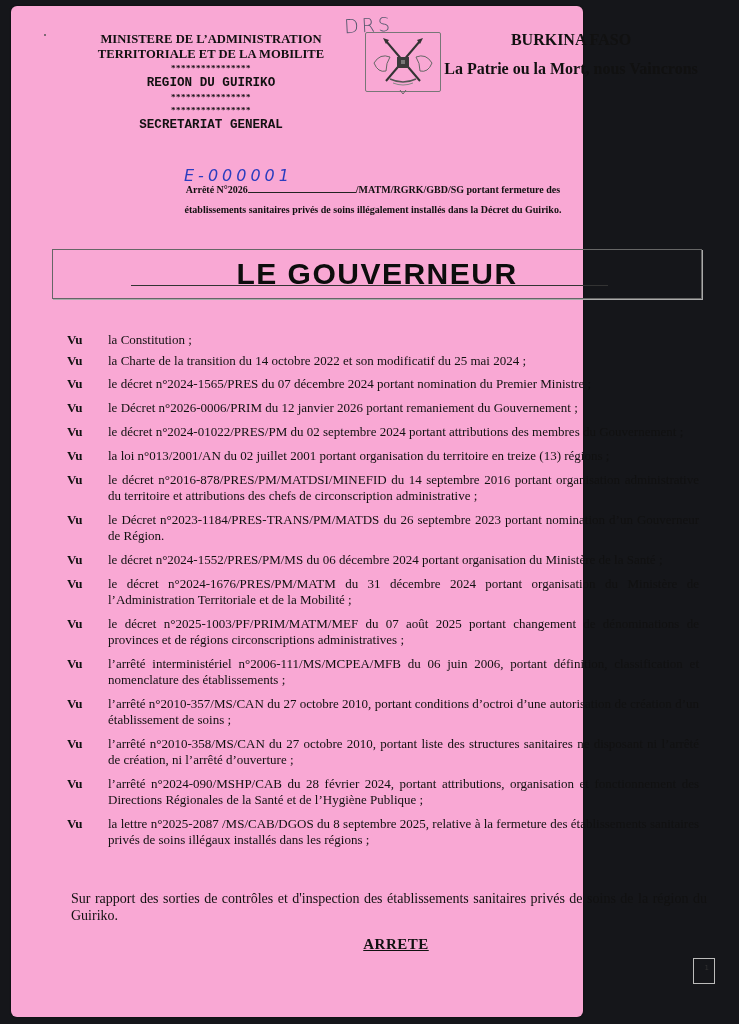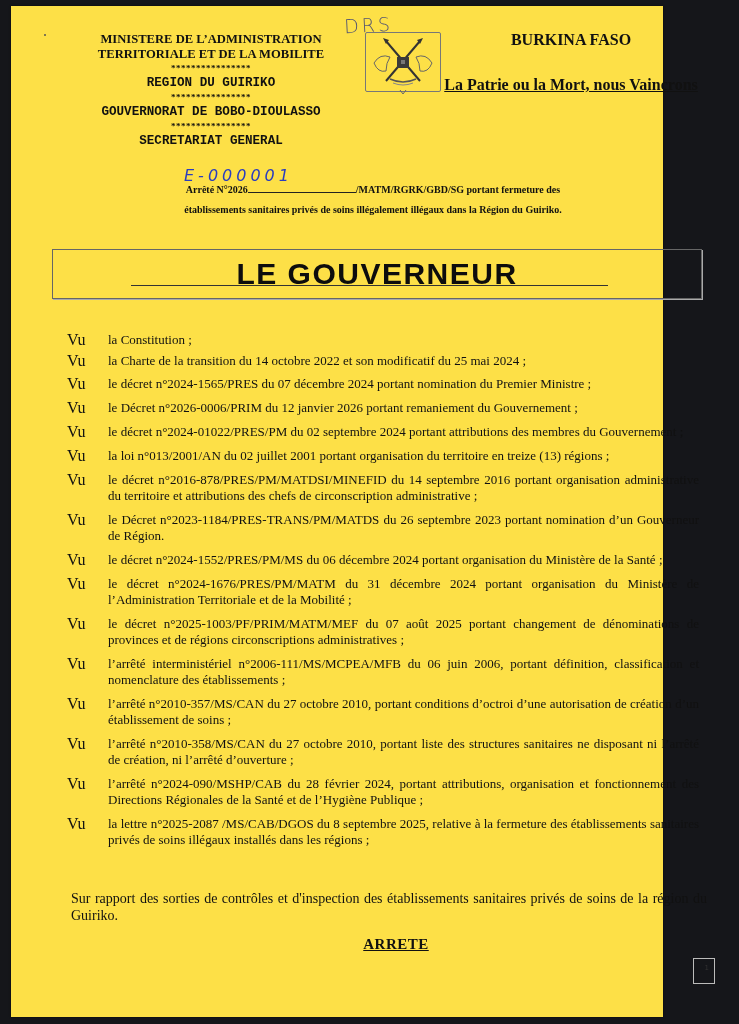--- a/index.html
+++ b/index.html
@@ -7,26 +7,27 @@
       padding: 0;
       width: 739px;
       height: 1024px;
       background: #15161a;
       overflow: hidden;
     }
     .page {
       position: absolute;
       left: 11px;
       top: 6px;
-      width: 652px;
+      width: 572px;
       height: 1011px;
-      background: #fde047;
+      background: #f9a8d4;
       box-shadow: 0 0 2px rgba(0,0,0,0.6);
       font-family: "Liberation Serif", "DejaVu Serif", serif;
       color: #111;
+      border-radius: 6px;
     }
     .abs { position: absolute; }
     .hdr-left {
       left: 60px;
       top: 26px;
       width: 280px;
       text-align: center;
       font-weight: bold;
       font-size: 12.6px;
       line-height: 15px;
@@ -62,21 +63,21 @@
     }
     .hdr-right {
       left: 430px;
       top: 26px;
       width: 260px;
       text-align: center;
       font-weight: bold;
       font-size: 16px;
     }
     .hdr-right .country { line-height: 15px; }
-    .hdr-right .motto { margin-top: 30px; line-height: 15px; text-decoration: underline; }
+    .hdr-right .motto { margin-top: 14px; line-height: 15px; }
     .arrete-title {
       left: 52px;
       top: 172px;
       width: 620px;
       font-weight: bold;
       font-size: 10px;
       line-height: 20px;
       text-align: center;
     }
     .arrete-title .num-blank {
@@ -132,22 +133,22 @@
       line-height: 16px;
     }
     .vu {
       display: flex;
       align-items: flex-start;
       margin-bottom: 0;
     }
     .vu .lbl {
       width: 41px;
       flex: 0 0 41px;
-      font-weight: normal;
-      font-size: 16px;
+      font-weight: bold;
+      font-size: 13px;
     }
     .vu .txt {
       flex: 1;
       text-align: justify;
       padding-right: 8px;
     }
     .sur {
       left: 60px;
       top: 884px;
       width: 636px;
@@ -186,21 +187,20 @@
 <div class="page">
 
   <div class="abs dot-mark"></div>
 
   <div class="abs hdr-left">
     <div class="ministry">MINISTERE DE L’ADMINISTRATION</div>
     <div class="ministry">TERRITORIALE ET DE LA MOBILITE</div>
     <div class="stars">****************</div>
     <div class="blk">REGION DU GUIRIKO</div>
     <div class="stars">****************</div>
-    <div class="blk">GOUVERNORAT DE BOBO-DIOULASSO</div>
     <div class="stars">****************</div>
     <div class="blk">SECRETARIAT GENERAL</div>
   </div>
 
   <div class="abs drs">DRS</div>
 
   <div class="abs emblem">
     <svg width="74" height="62" viewBox="0 0 74 62" style="position:absolute;left:0;top:0;">
 
       <line x1="20" y1="8" x2="54" y2="48" stroke="#333" stroke-width="2"></line>
@@ -224,21 +224,21 @@
     <div class="country">BURKINA FASO</div>
     <div class="motto">La Patrie ou la Mort, nous Vaincrons</div>
   </div>
 
   <div class="abs handnum">E-000001</div>
 
   <div class="abs arrete-title">
     <div>
       <span>Arrêté N°2026</span><span class="num-blank"></span><span>/MATM/RGRK/GBD/SG portant fermeture des</span>
     </div>
-    <div>établissements sanitaires privés de soins illégalement illégaux dans la Région du Guiriko.</div>
+    <div>établissements sanitaires privés de soins illégalement installés dans la Décret du Guiriko.</div>
   </div>
 
   <div class="abs gov-box">
     <div class="abs gov-title">LE GOUVERNEUR</div>
     <div class="abs gov-underline"></div>
   </div>
 
   <div class="abs vu-list">
     <div class="vu" style="margin-bottom:5px">
         <span class="lbl">Vu</span>

